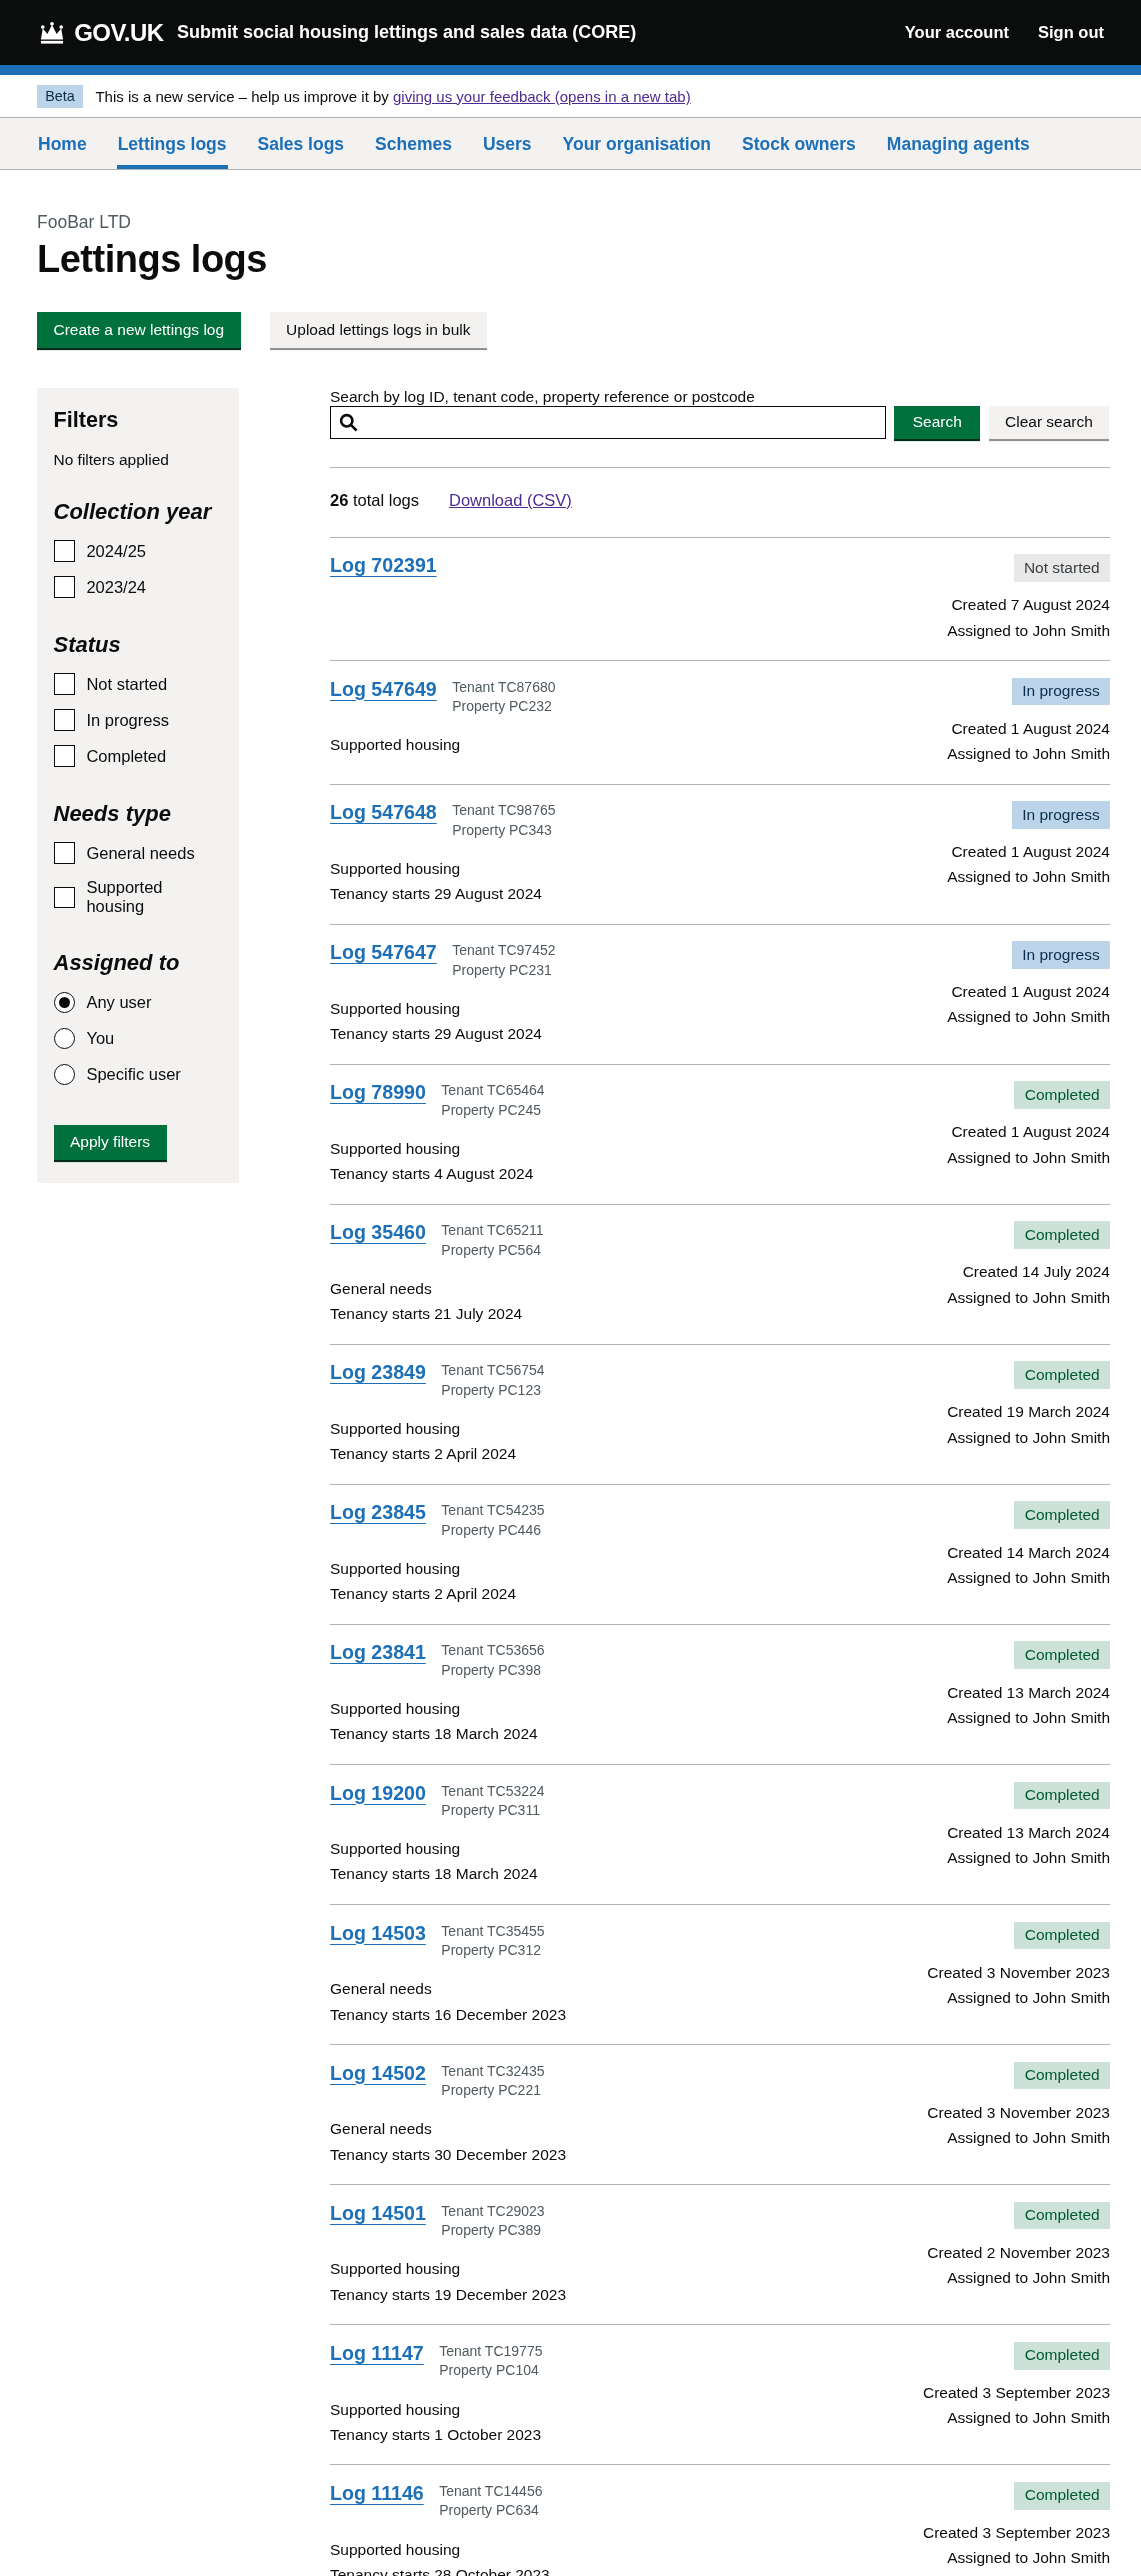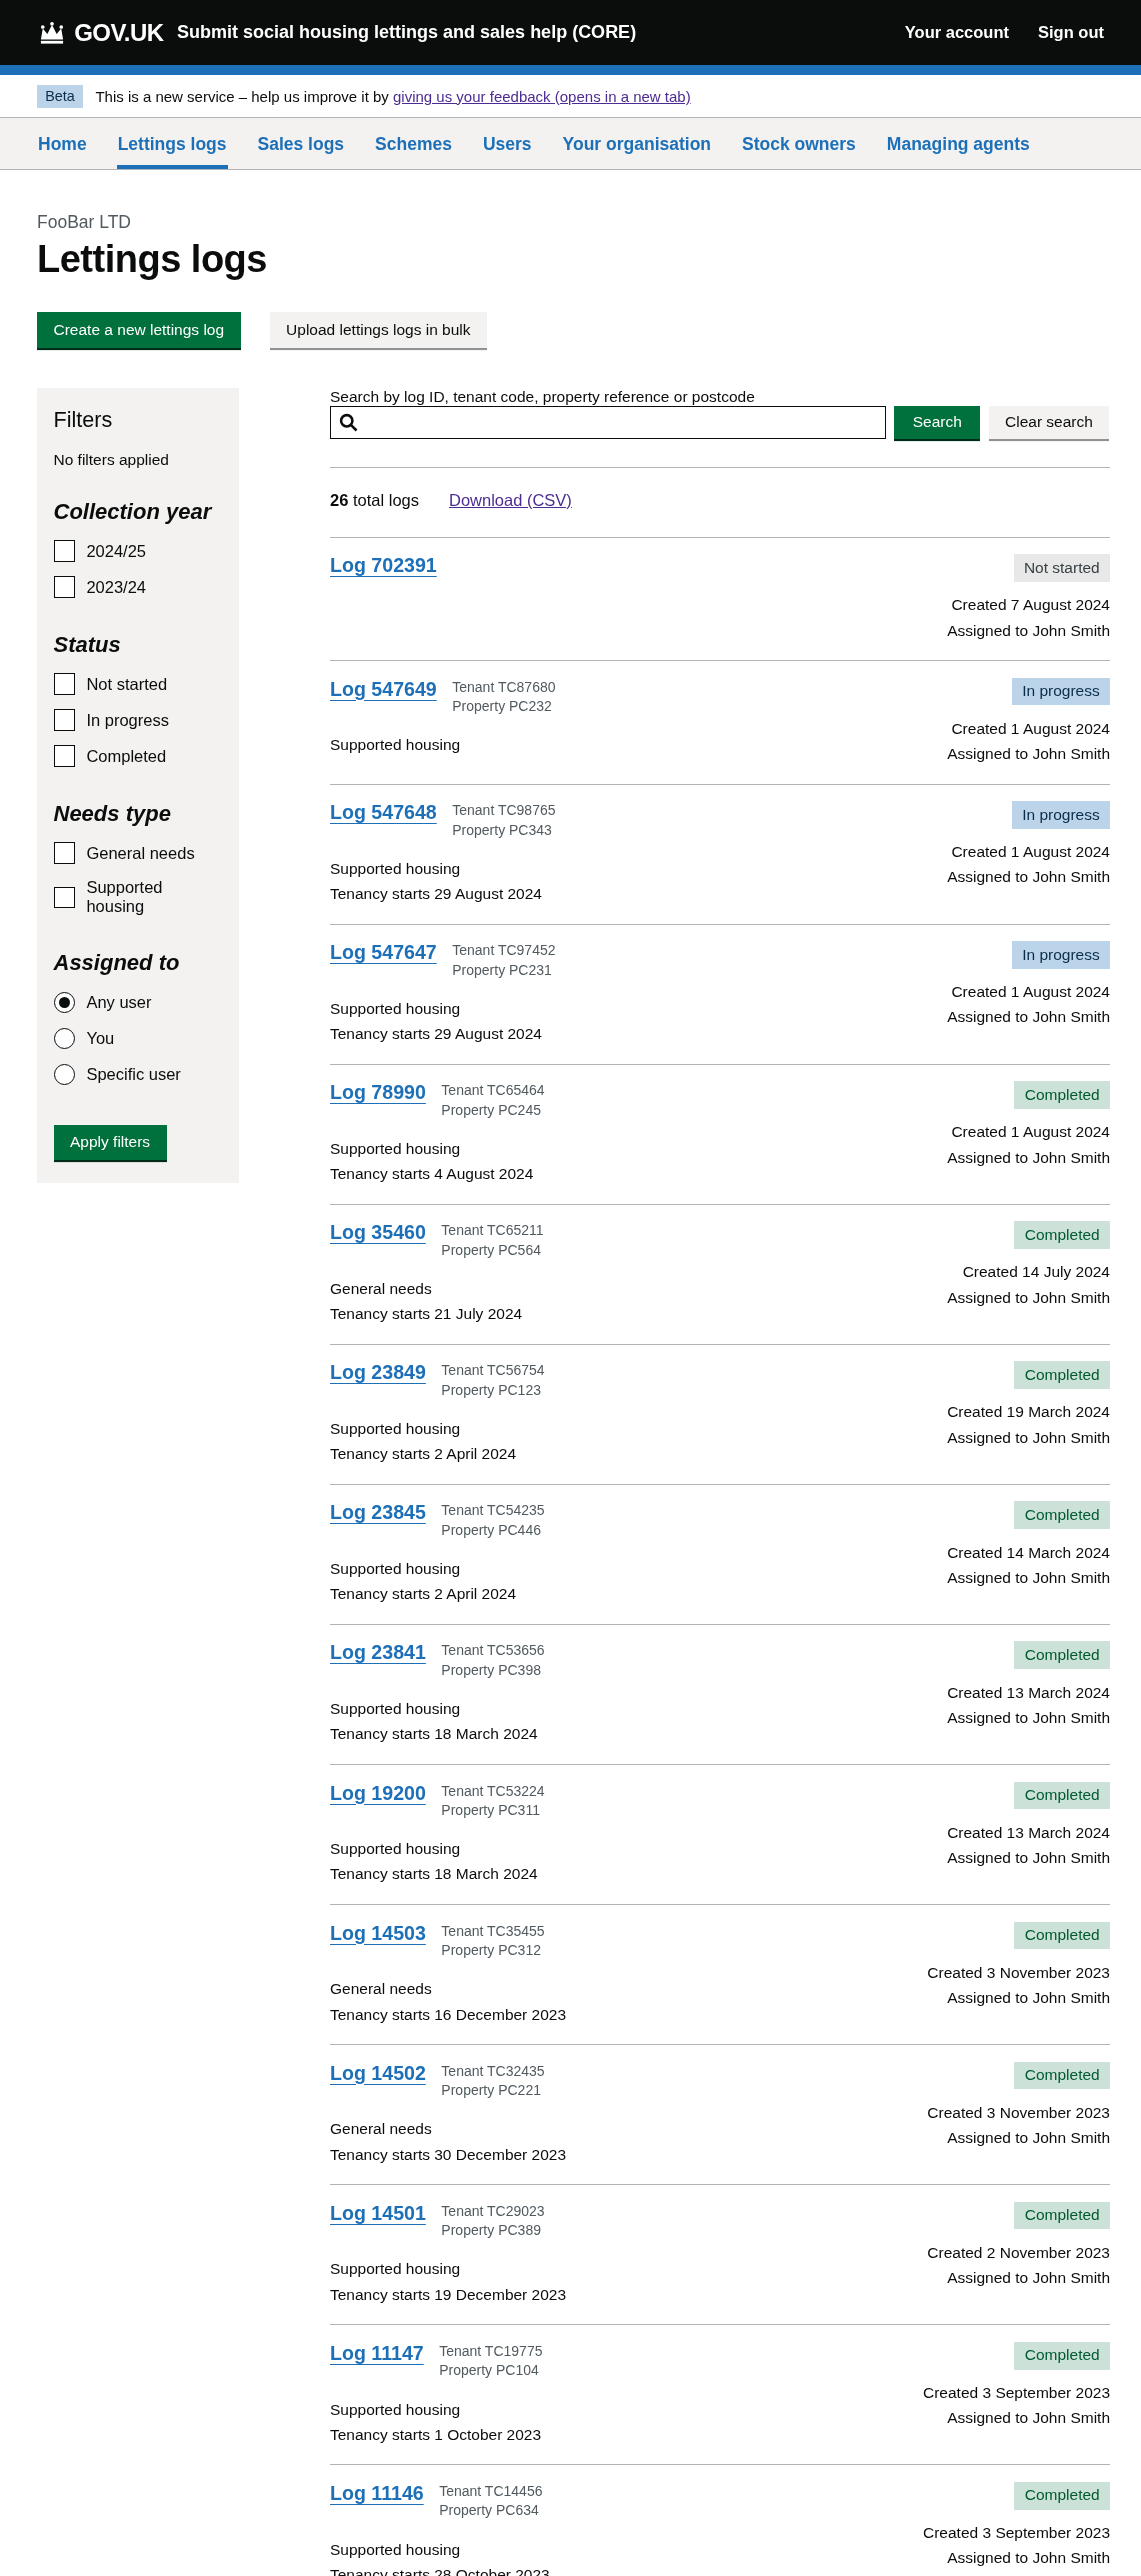--- a/index.html
+++ b/index.html
@@ -33,21 +33,21 @@
   .page-title{font-size:38px;font-weight:bold;margin:5.2px 0 0;letter-spacing:-0.5px;}
   .actions{margin-top:31px;display:flex;gap:29px;}
   .btn{font-size:15.5px;padding:8.8px 16.5px;border:none;cursor:pointer;
     font-family:inherit;display:inline-block;text-align:center;}
   .btn-primary{background:#00703c;color:#fff;box-shadow:0 2.1px 0 #002d18;}
   .btn-secondary{background:#f3f2f1;color:#0b0c0c;box-shadow:0 2.1px 0 #929191;}
   
   .layout{display:flex;align-items:flex-start;margin-top:40px;padding:0 31px 0 37px;}
   .filters-panel{width:202px;box-sizing:border-box;background:#f3f2f1;
     padding:19.6px 16.5px 23px;}
-  .filters-title{font-size:21.6px;font-weight:normal;margin:0 0 17.5px;}
+  .filters-title{font-size:21.6px;font-weight:bold;margin:0 0 17.5px;}
   .filters-status{font-size:15.5px;margin:0 0 30px;}
   .filter-group{margin-bottom:34px;}
   .filter-group-label{font-size:22px;font-weight:bold;margin:0 0 15.5px;font-style:italic;}
   .option-row{display:flex;align-items:center;margin-bottom:14.4px;font-size:16.5px;}
   .option-box{width:21.6px;height:21.6px;border:1px solid #0b0c0c;background:#fff;
     flex:none;margin-right:11.3px;box-sizing:border-box;}
   .option-radio{border-radius:50%;position:relative;}
   .option-radio.selected::after{content:"";position:absolute;left:4.1px;top:4.1px;
     right:4.1px;bottom:4.1px;background:#0b0c0c;border-radius:50%;}
   .apply-btn{margin-top:5.2px;}
@@ -95,21 +95,21 @@
   <div class="logo-group">
     <svg class="crown-icon" viewBox="0 0 64 52" xmlns="http://www.w3.org/2000/svg">
       <path d="M8 40 L12 16 L22 28 L32 8 L42 28 L52 16 L56 40 Z" fill="#fff"></path>
       <circle cx="12" cy="13" r="4" fill="#fff"></circle>
       <circle cx="32" cy="6" r="4" fill="#fff"></circle>
       <circle cx="52" cy="13" r="4" fill="#fff"></circle>
       <rect x="8" y="43" width="48" height="6" fill="#fff"></rect>
     </svg>
     <span class="logo-text">GOV.UK</span>
   </div>
-  <span class="service-name">Submit social housing lettings and sales help (CORE)</span>
+  <span class="service-name">Submit social housing lettings and sales data (CORE)</span>
   <nav class="header-links" id="header-links">
       <a class="header-link">Your account</a>
       <a class="header-link">Sign out</a>
     </nav>
 </header>
 <div class="blue-bar"></div>
 
 <div class="phase-banner">
   <span class="beta-tag">Beta</span>
   <span class="phase-text">

